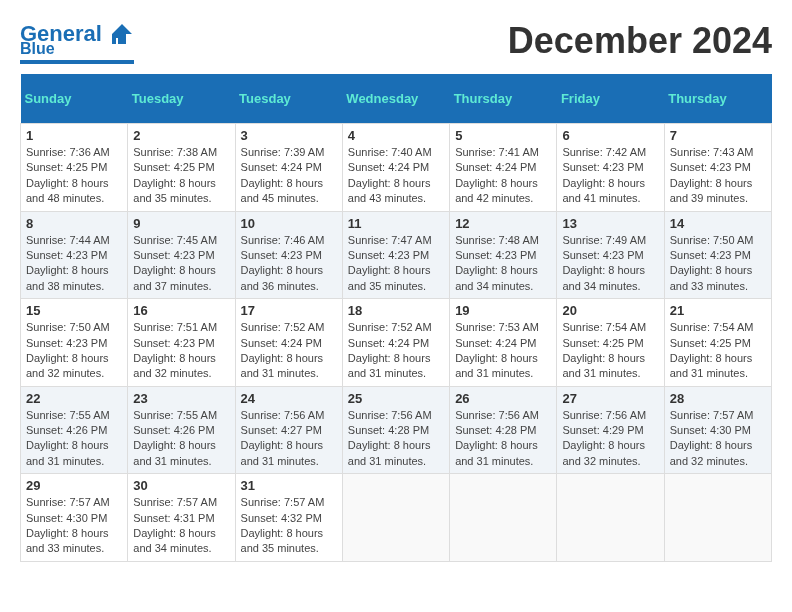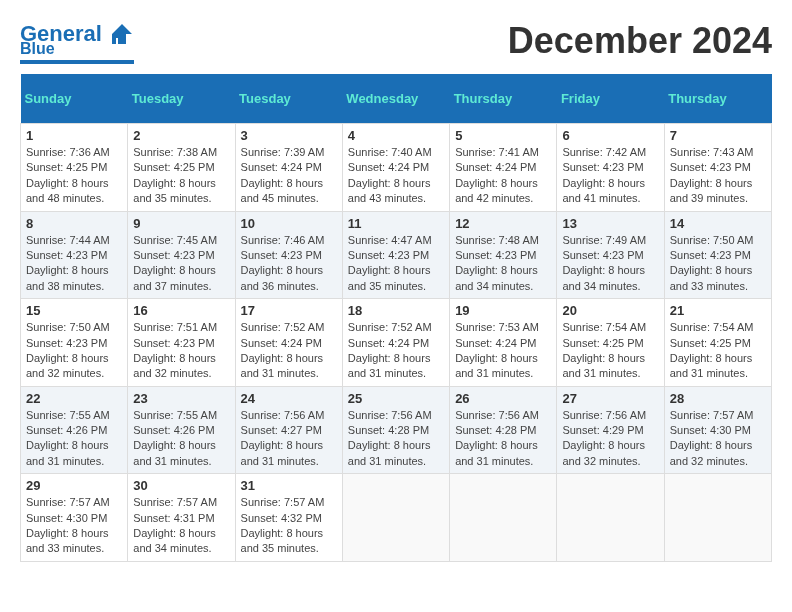--- a/index.html
+++ b/index.html
@@ -203,21 +203,21 @@
         <span class="day-number">10</span>
         <div class="day-detail">
           <div>Sunrise: 7:46 AM</div>
           <div>Sunset: 4:23 PM</div>
           <div>Daylight: 8 hours and 36 minutes.</div>
         </div>
       </td>
         <td>
         <span class="day-number">11</span>
         <div class="day-detail">
-          <div>Sunrise: 4:47 AM</div>
+          <div>Sunrise: 7:47 AM</div>
           <div>Sunset: 4:23 PM</div>
           <div>Daylight: 8 hours and 35 minutes.</div>
         </div>
       </td>
         <td>
         <span class="day-number">12</span>
         <div class="day-detail">
           <div>Sunrise: 7:48 AM</div>
           <div>Sunset: 4:23 PM</div>
           <div>Daylight: 8 hours and 34 minutes.</div>

